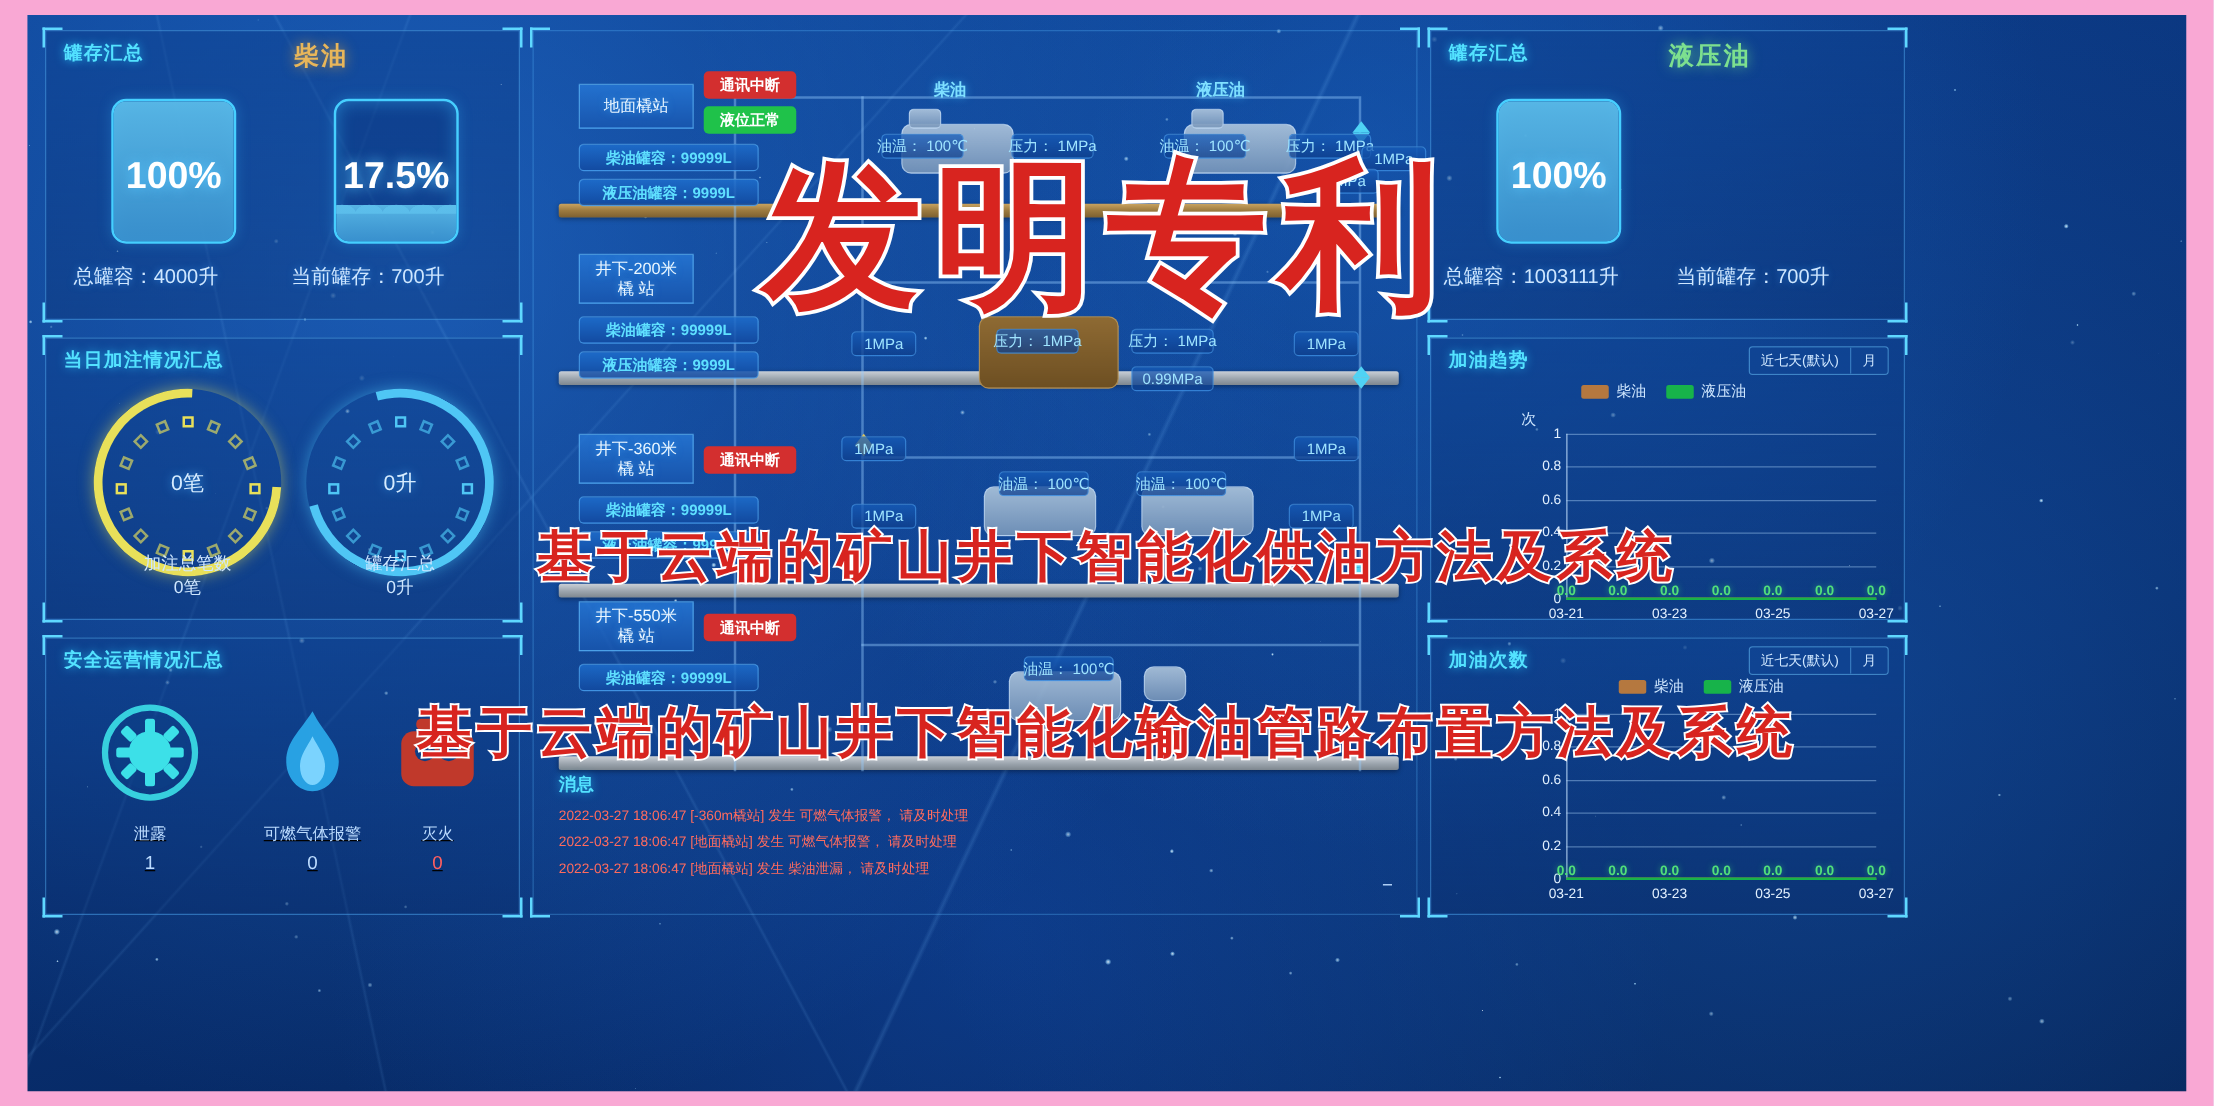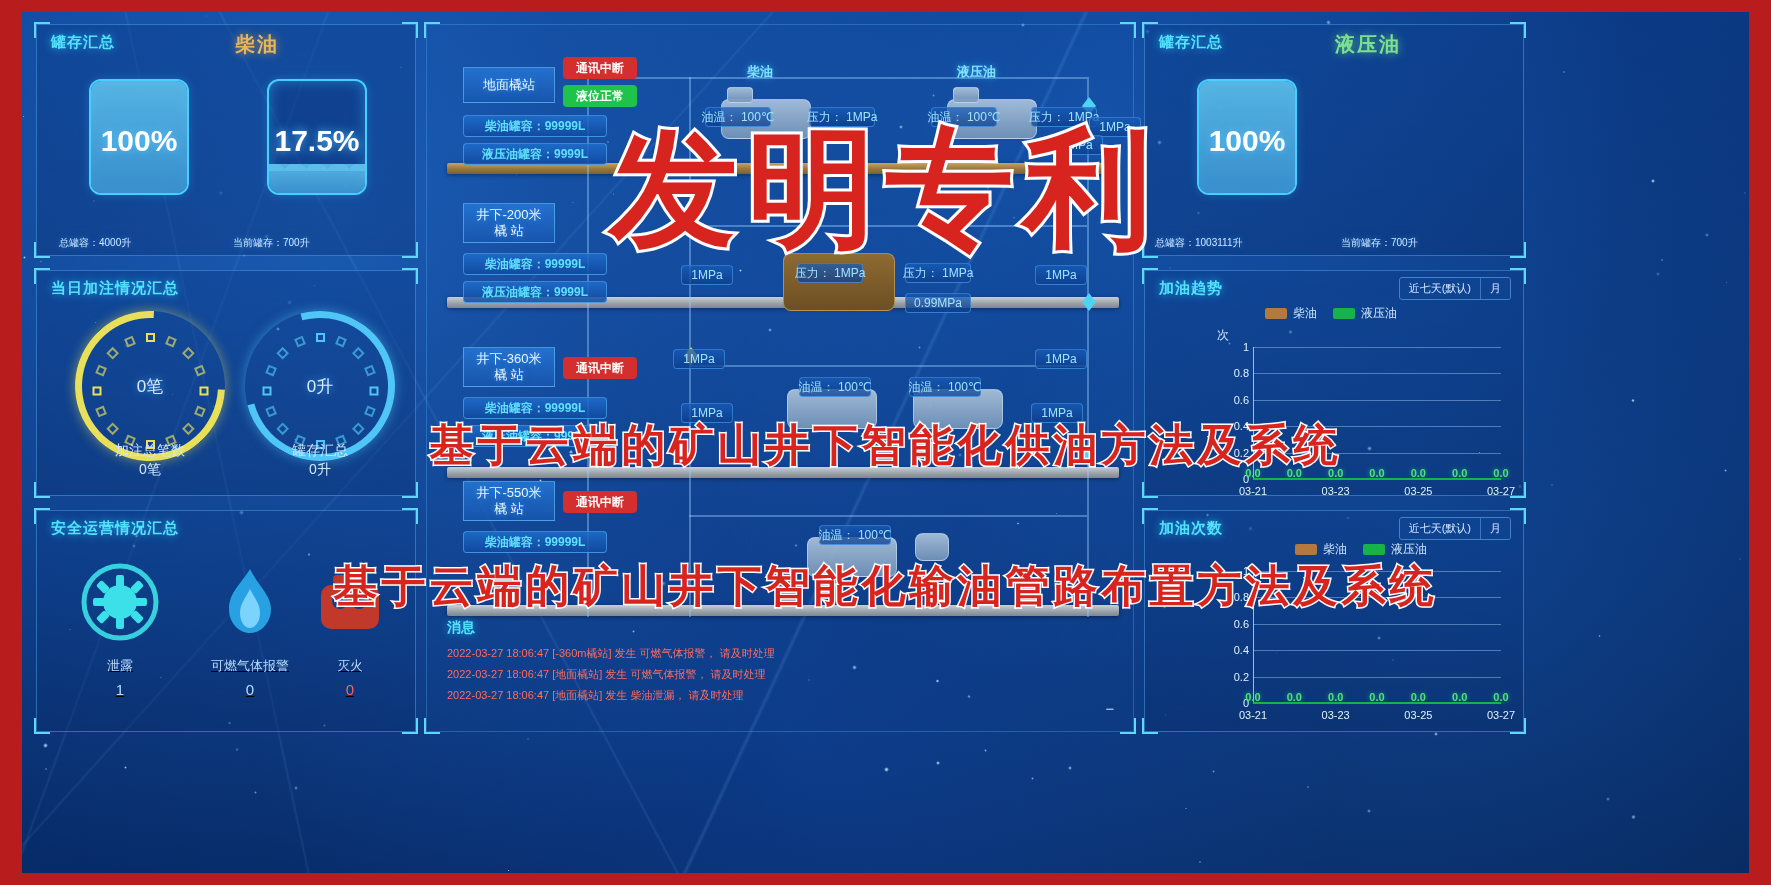--- a/index.html
+++ b/index.html
@@ -5,21 +5,21 @@
   * { box-sizing: border-box; margin: 0; padding: 0; }
   html, body {
     width: 1771px; height: 885px;
     overflow: hidden;
     font-family: "Liberation Sans", "DejaVu Sans", sans-serif;
     background: #e8f2fb;
   }
   #root {
     position: relative;
     width: 1771px; height: 885px;
-    background: #b91c1c;
+    background: #f9a8d4;
     padding: 12px 22px;
   }
   
   .dash {
     position: relative;
     width: 100%; height: 100%;
     background:
       radial-gradient(circle at 18% 22%, rgba(40,120,220,.55) 0%, rgba(8,40,105,0) 45%),
       radial-gradient(circle at 62% 14%, rgba(30,110,210,.45) 0%, rgba(8,40,105,0) 42%),
       radial-gradient(circle at 82% 62%, rgba(26,96,190,.45) 0%, rgba(8,40,105,0) 48%),
@@ -95,22 +95,22 @@
       radial-gradient(ellipse 18px 12px at 50% 100%, rgba(92,190,235,.95) 60%, transparent 62%),
       radial-gradient(ellipse 18px 12px at 70% 100%, rgba(92,190,235,.95) 60%, transparent 62%),
       radial-gradient(ellipse 18px 12px at 90% 100%, rgba(92,190,235,.95) 60%, transparent 62%);
   }
   .tank .pct {
     position: absolute; left: 0; right: 0; top: 38%;
     text-align: center; font-size: 30px; font-weight: bold;
     color: #ffffff; text-shadow: 0 0 10px rgba(90,200,255,.9);
   }
   .tank-cap {
-    position: absolute; font-size: 10px; color: #cfe7ff;
-    white-space: nowrap; text-shadow: 0 0 6px rgba(60,160,255,.6); margin-top: 25px;
+    position: absolute; font-size: 16px; color: #cfe7ff;
+    white-space: nowrap; text-shadow: 0 0 6px rgba(60,160,255,.6);
   }
 
   
   .gauge { position: absolute; }
   .gauge .ring-outer {
     position: absolute; inset: 0; border-radius: 50%;
   }
   .gauge .ticks { position: absolute; inset: 22px; }
   .gauge .tick {
     position: absolute; left: 50%; top: 0;

